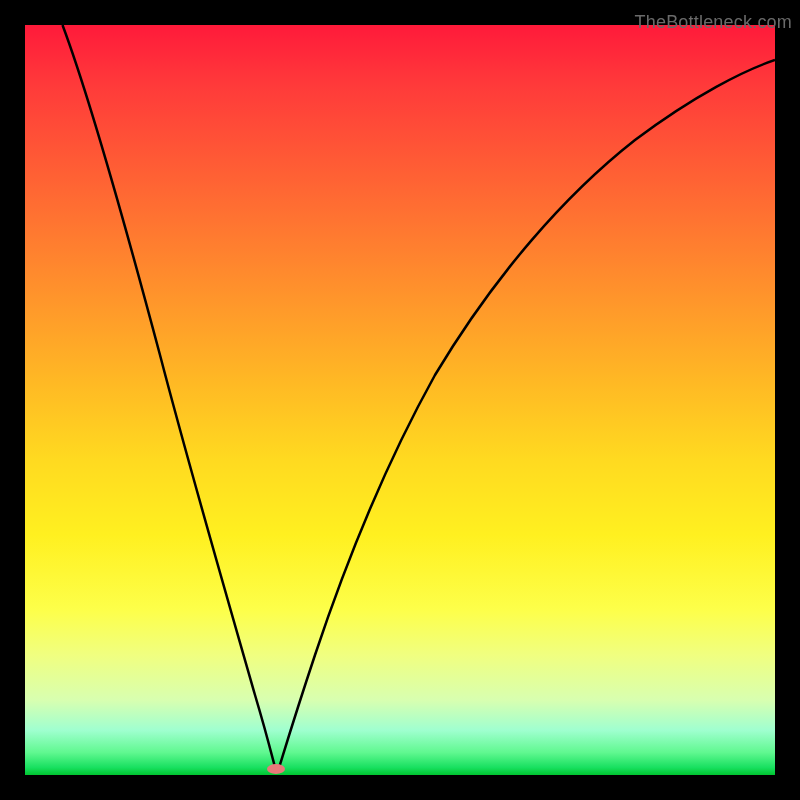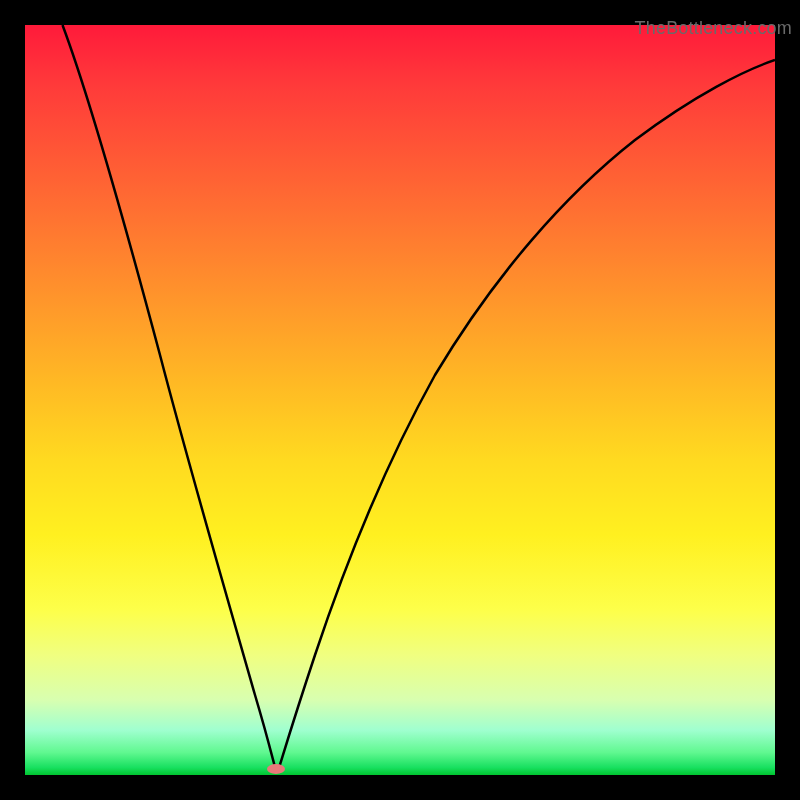--- a/index.html
+++ b/index.html
@@ -58,21 +58,21 @@
     stroke: #000;
     stroke-width: 2.5;
     fill: none;
   }
   .marker {
     fill: #e77a7a;
     stroke: none;
   }
   .watermark {
     position: absolute;
-    top: 18px;
+    top: 12px;
     right: 8px;
     font-size: 18px;
     color: #6a6a6a;
     letter-spacing: 0.2px;
   }
 </style>
 </head>
 <body>
 
 <div class="outer">

